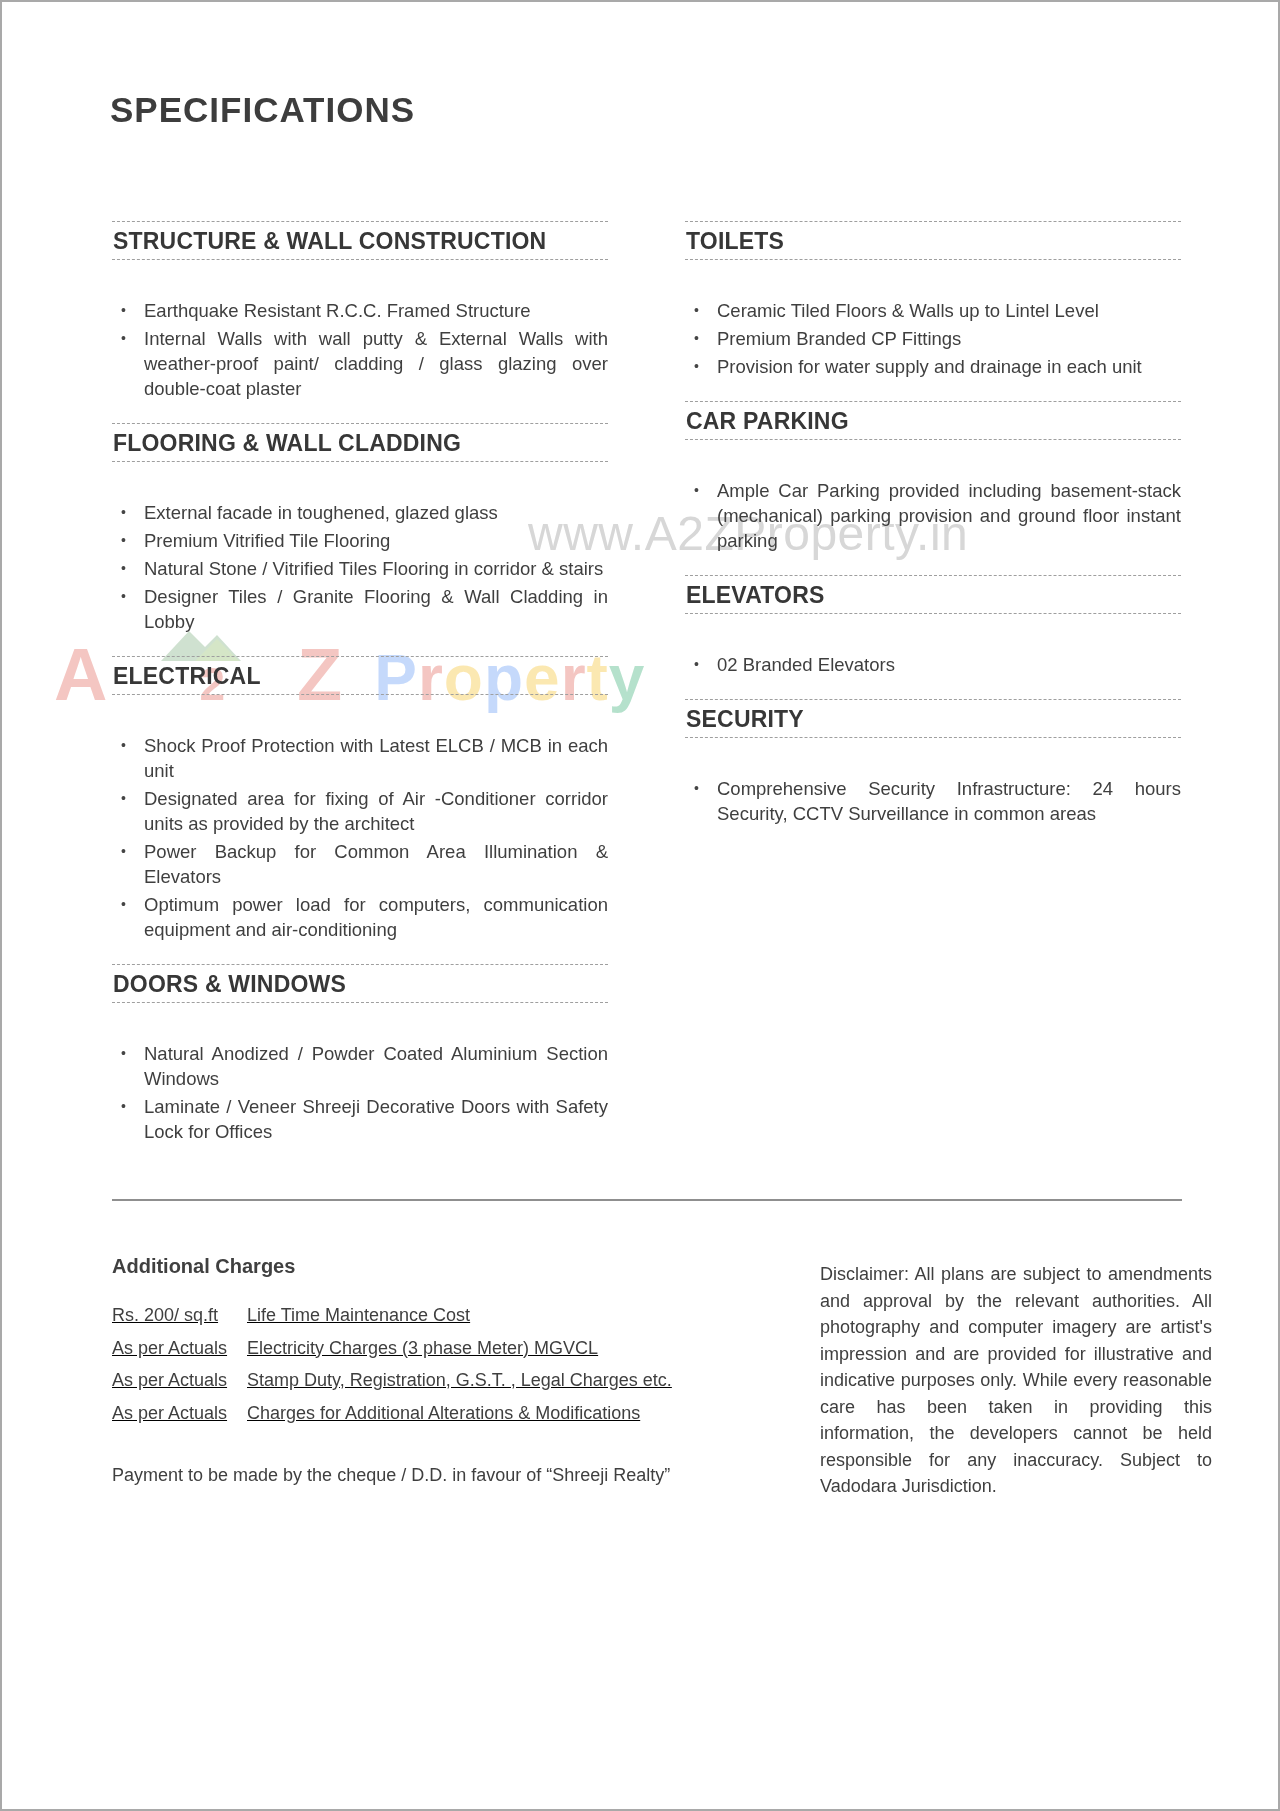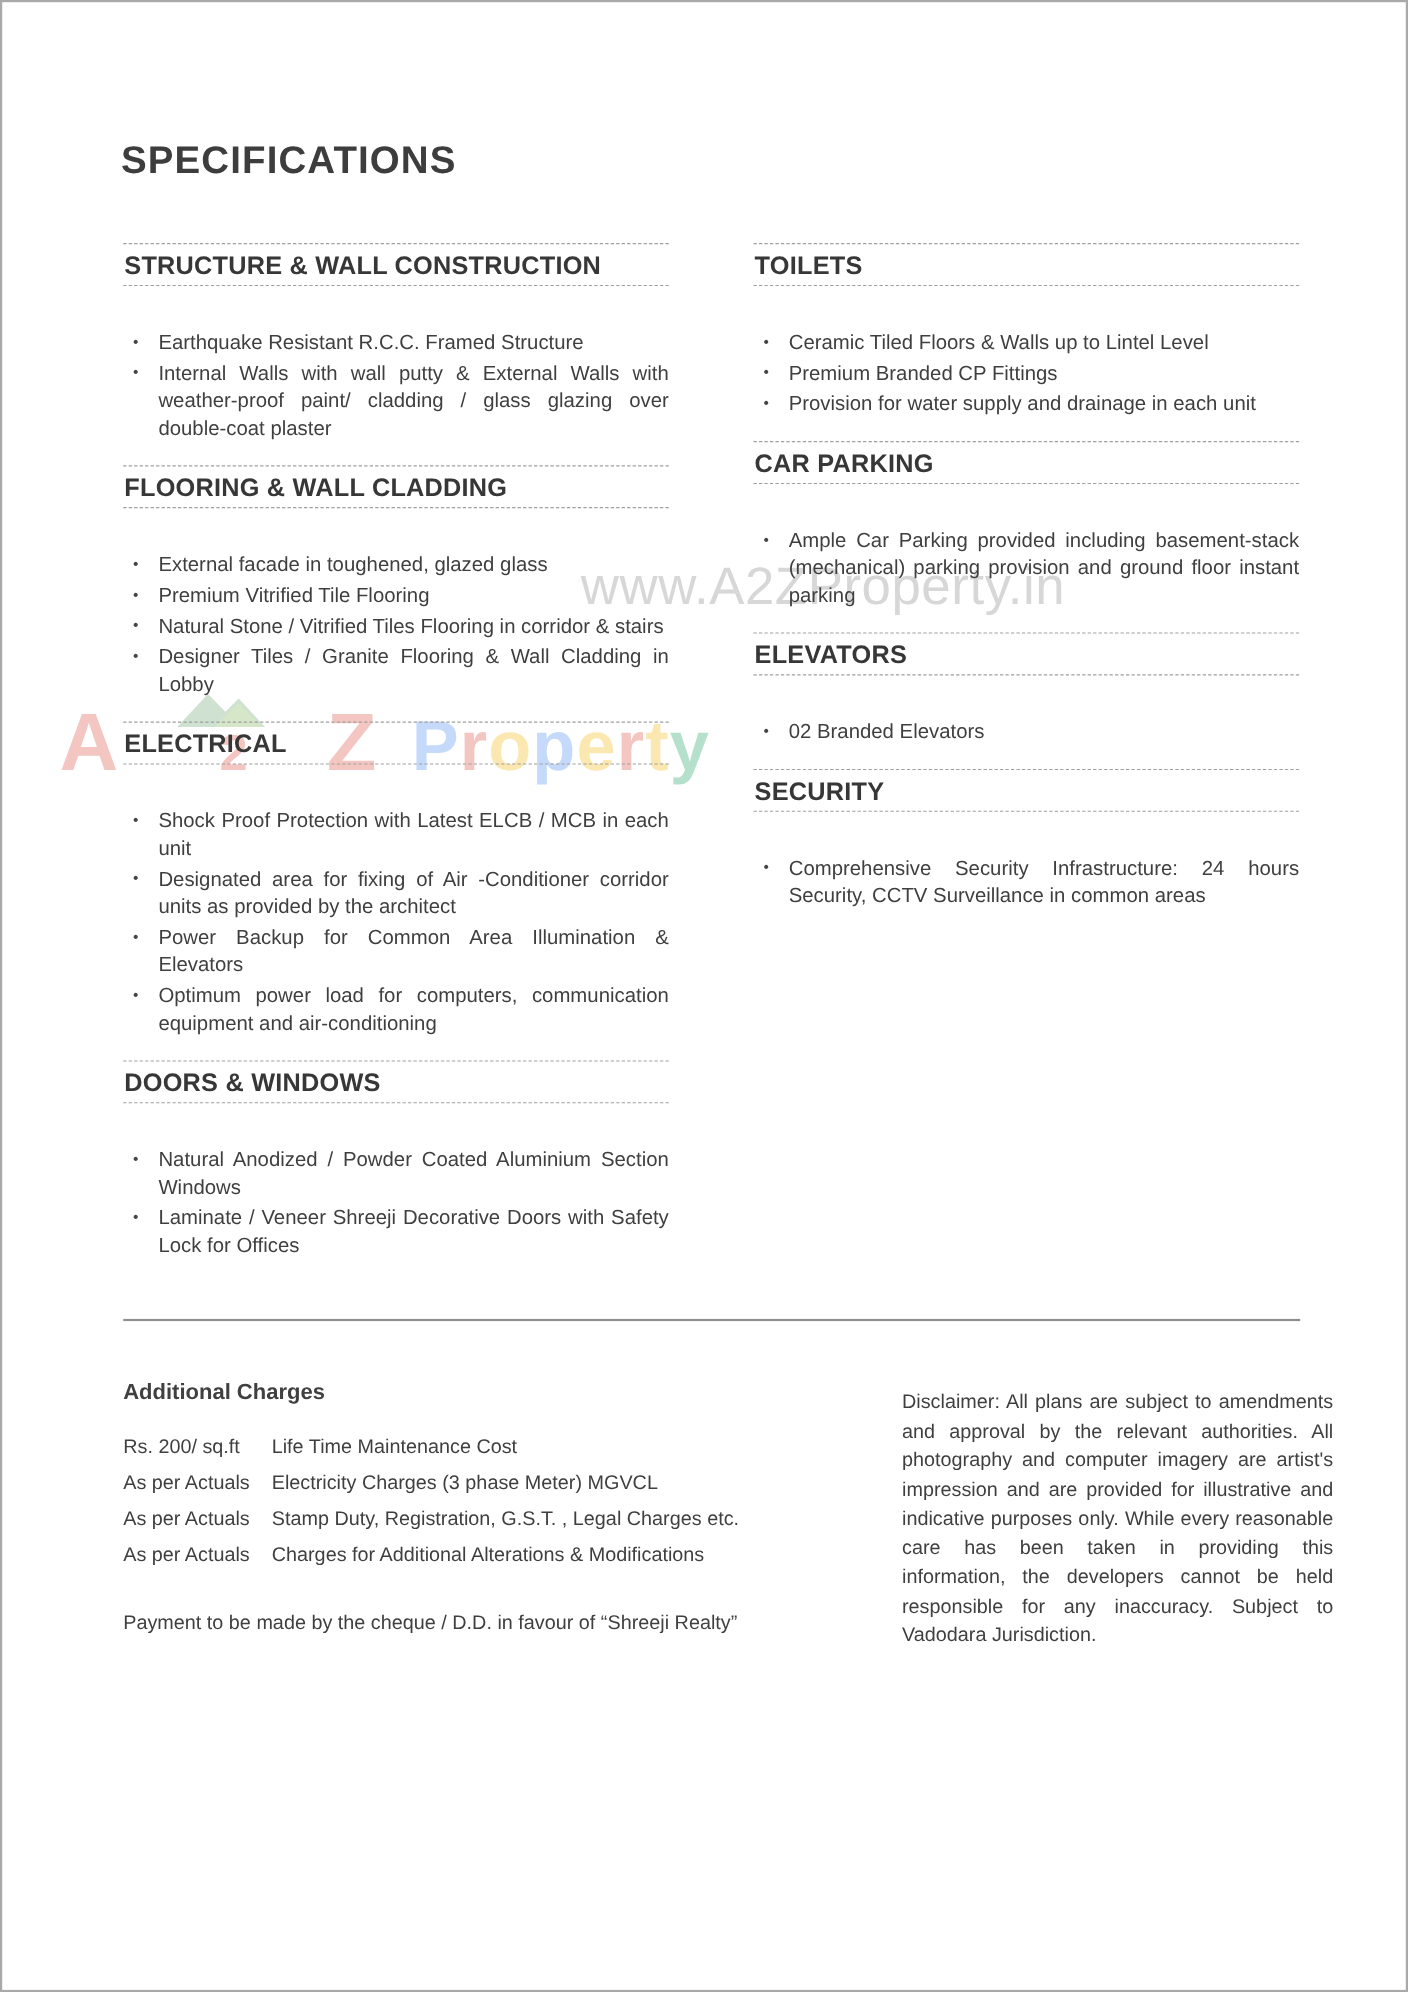--- a/index.html
+++ b/index.html
@@ -8,21 +8,21 @@
   .page {
     position: relative;
     width: 1280px; height: 1811px;
     background: #ffffff;
     border: 2px solid #a9a9a9;
     overflow: hidden;
   }
   .page-title {
     position: absolute; left: 108px; top: 88px;
     font-size: 35px; font-weight: 600; color: #3d3d3d;
-    letter-spacing: 1px; z-index: 2; margin-top: 36px;
+    letter-spacing: 1px; z-index: 2;
   }
   .col { position: absolute; top: 219px; width: 496px; z-index: 2; }
   .col-left { left: 110px; }
   .col-right { left: 683px; }
   .section { margin-bottom: 22px; }
   .sec-head {
     border-top: 1px dashed #9f9f9f;
     border-bottom: 1px dashed #9f9f9f;
     padding: 6px 2px 5px 1px;
     font-size: 23px; line-height: 26px; font-weight: bold;
@@ -38,21 +38,21 @@
   .bullets .dot {
     position: absolute; left: 9px; top: 0;
     font-size: 14px; line-height: 25px; color: #454545;
   }
   .divider {
     position: absolute; left: 110px; top: 1197px;
     width: 1070px; height: 2px; background: #8f8f8f; z-index: 2;
   }
   .additional { position: absolute; left: 110px; top: 1253px; width: 560px; z-index: 2; }
   .additional-title { font-size: 20px; font-weight: bold; color: #404040; }
-  .charge-table { margin-top: 21px; }
+  .charge-table { margin-top: 21px; text-decoration: underline; }
   .charge-row { display: flex; line-height: 32.5px; font-size: 18px; color: #3f3f3f; }
   .charge-amount { width: 135px; flex: 0 0 135px; }
   .charge-label { flex: 1; }
   .payment-note { margin-top: 36px; font-size: 18px; color: #3f3f3f; }
   .disclaimer {
     position: absolute; left: 818px; top: 1259px; width: 392px;
     font-size: 18px; line-height: 26.5px; color: #3f3f3f;
     text-align: justify; z-index: 2;
   }
   

